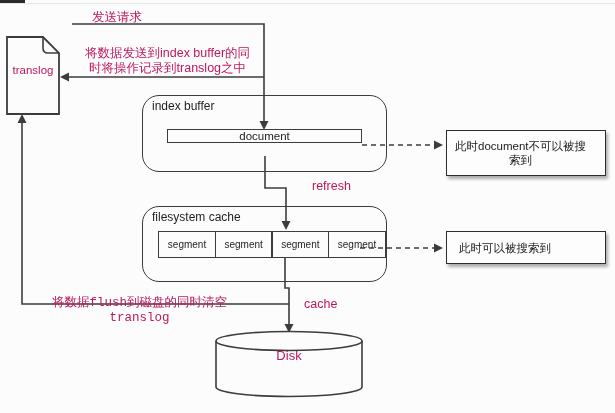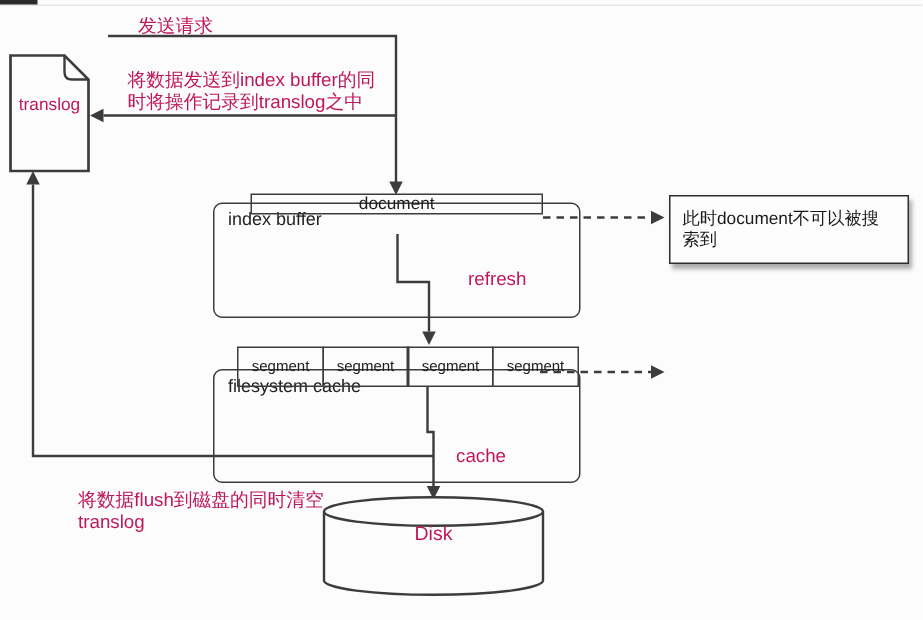--- a/index.html
+++ b/index.html
@@ -8,22 +8,22 @@
     background:#fcfcfc; overflow:hidden;
     font-family:"Liberation Sans","DejaVu Sans",sans-serif;
     color:#222;
   }
   .abs { position:absolute; }
   svg.wires { position:absolute; left:0; top:0; }
   .wire { fill:none; stroke:#3c3c3c; stroke-width:1.6; }
   .dash { stroke-dasharray:5,4; }
   .head { fill:#3c3c3c; stroke:none; }
   .container-box {
-    position:absolute; border:1.6px solid #3c3c3c; border-radius:6px;
-    background:transparent; box-sizing:border-box;margin-top:40px;
+    position:absolute; border:1.6px solid #3c3c3c; border-radius:17px;
+    background:transparent; box-sizing:border-box;
   }
   .container-label { position:absolute; left:9px; top:3px; font-size:12px; color:#1e1e1e; }
   .plain-box {
     position:absolute; border:1.5px solid #3c3c3c; box-sizing:border-box;
     display:flex; align-items:center; justify-content:center;
     background:transparent; font-size:11.5px; color:#1e1e1e;
   }
   .segrow { position:absolute; display:flex; }
   .seg {
     flex:1 1 0; border:1.4px solid #3c3c3c; box-sizing:border-box;
@@ -31,21 +31,21 @@
     font-size:10px; color:#1e1e1e; background:transparent;
   }
   .seg + .seg { margin-left:-1.4px; }
   .note-box {
     position:absolute; border:1.2px solid #2e2e2e; background:#fdfdfd;
     box-shadow:2px 3px 3px rgba(0,0,0,0.32); box-sizing:border-box;
     font-size:11.5px; line-height:14px; color:#1a1a1a;
     padding:8px 8px; display:flex; align-items:center;
   }
   .lbl { position:absolute; font-size:12.5px; color:#be185d; line-height:15px; }
-  .pre { white-space:pre-line; }
+  .pre { white-space:pre-line;text-align:center; }
   .ctr { text-align:center; }
 </style>
 </head>
 <body>
 
 <div class="stage">
 
   <svg class="wires" width="615" height="413" viewBox="0 0 615 413">
 
     <path d="M0,3.5 H615" stroke="#e6e6e6" stroke-width="1" fill="none"></path>
@@ -124,20 +124,21 @@
       <span>segment</span>
     </div>
     <div class="seg">
       <span>segment</span>
     </div>
     <div class="seg">
       <span>segment</span>
     </div>
   </div>
 
+  <div class="note-box" style="left:446px; top:231px; width:160px; height:33px; padding-left:12px;">此时可以被搜索到</div>
 
   <div class="lbl" style="left:304px; top:297px;">cache</div>
-  <div class="lbl pre" style="left:52px; top:326px;">将数据flush到磁盘的同时清空
+  <div class="lbl pre" style="left:52px; top:296px;font-family:Liberation Mono, monospace;">将数据flush到磁盘的同时清空
 translog</div>
 
   <div class="lbl ctr" style="left:259px; top:348px; width:60px; font-size:13px;">Disk</div>
 
 </div>
 
 </body></html>

